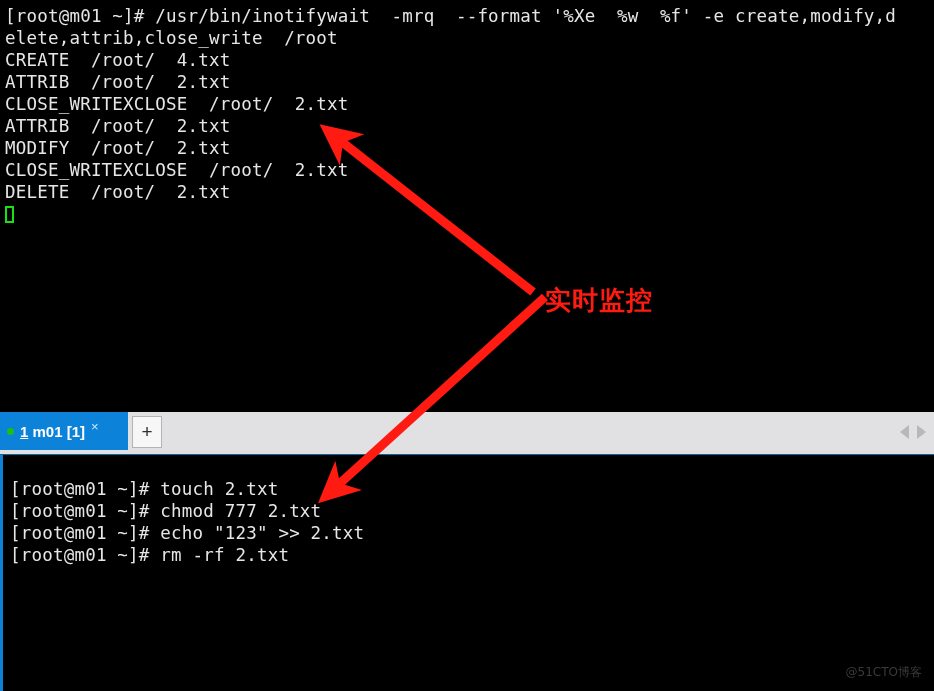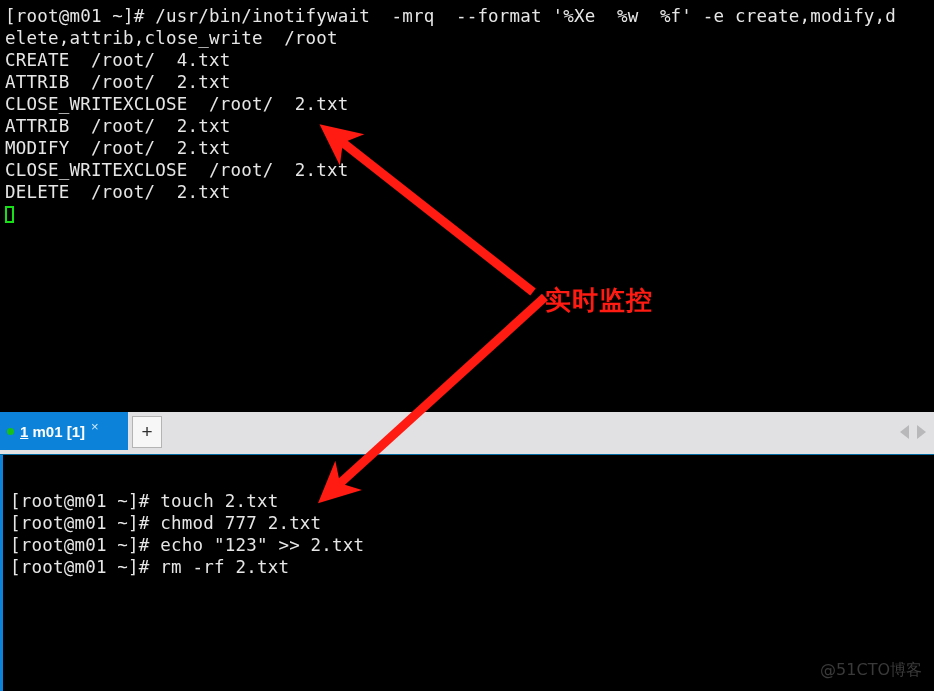--- a/index.html
+++ b/index.html
@@ -46,21 +46,20 @@
     white-space: pre;
     padding-left: 5px;
     letter-spacing: 0.2px;
   }
   #top-pane .term-lines {
     padding-top: 5px;
   }
   #bottom-pane .term-lines {
     padding-top: 23px;
     padding-left: 2px;
-    margin-top: 12px;
   }
 
   
   .cursor-hollow {
     display: inline-block;
     width: 9px;
     height: 17px;
     border: 2px solid #18e018;
     box-sizing: border-box;
     vertical-align: -3px;
@@ -180,21 +179,21 @@
     font-weight: bold;
     color: #ff1a12;
     white-space: nowrap;
     letter-spacing: 1px;
   }
   .watermark {
     position: absolute;
     right: 12px;
     bottom: 10px;
     font-family: "DejaVu Sans", sans-serif;
-    font-size: 16px;
+    font-size: 12px;
     color: #3a3a3a;
     white-space: nowrap;
   }
 </style>
 </head>
 <body>
 
 <div id="app">
 
   <div id="top-pane" class="pane">

